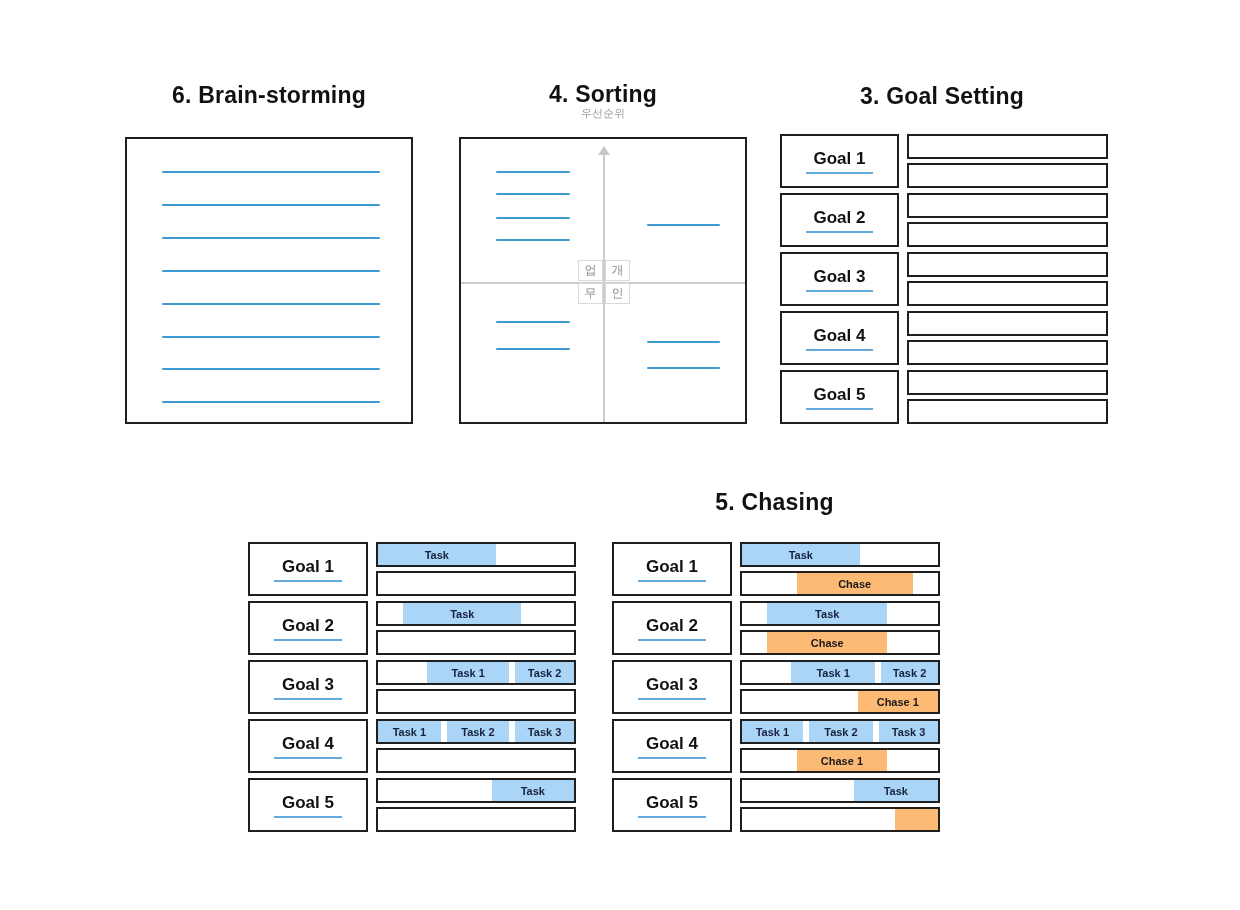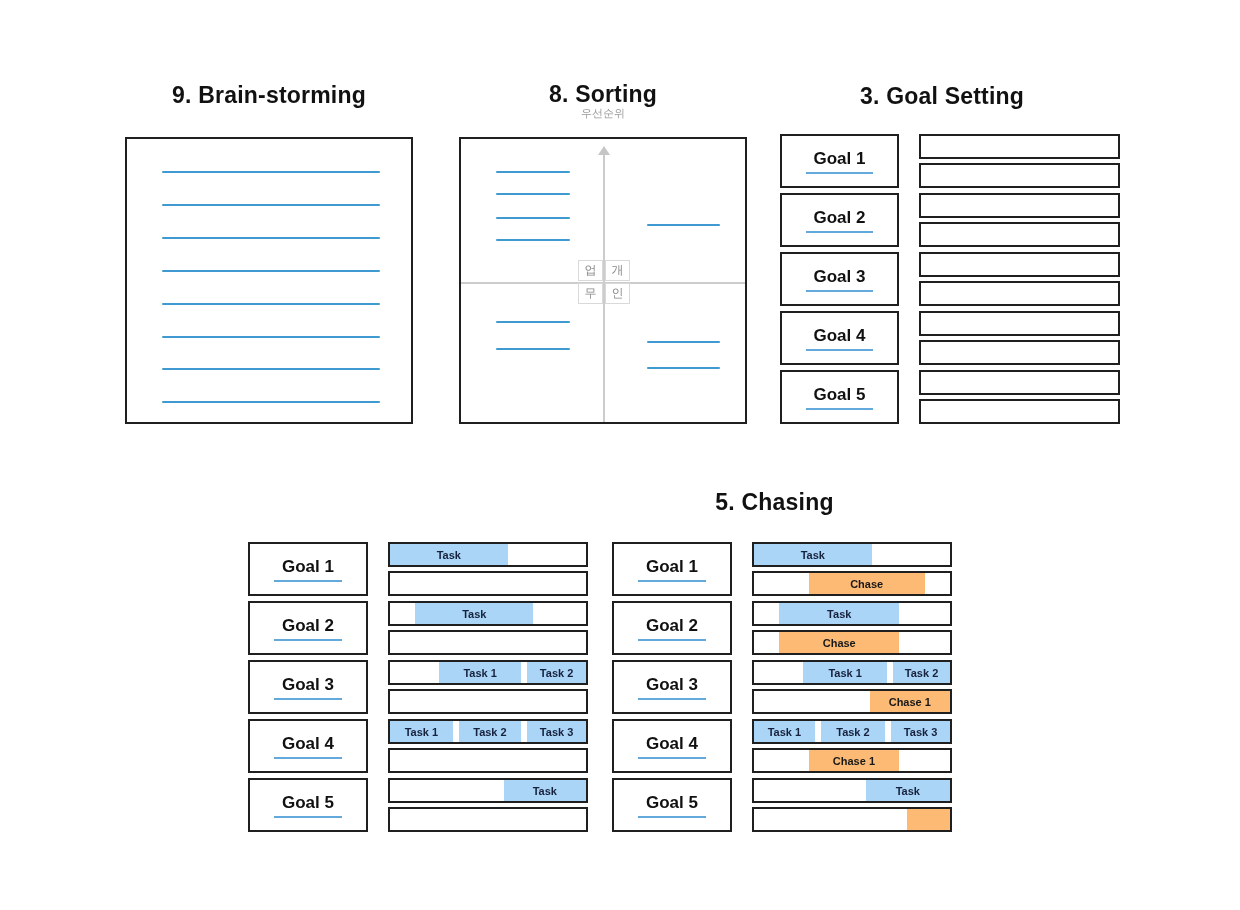--- a/index.html
+++ b/index.html
@@ -17,35 +17,35 @@
   .qgrid{position:absolute;display:grid;grid-template-columns:25px 25px;grid-template-rows:21px 21px;gap:2px;}
   .qcell{background:#fff;border:1px solid #d9d9d9;color:#8a8a8a;font-size:12px;
          display:flex;align-items:center;justify-content:center;}
   .rows{position:absolute;}
   .grow{display:flex;margin-bottom:5px;}
   .gbox{width:120px;height:54px;border:2px solid #1f1f1f;box-sizing:border-box;background:#fff;
         display:flex;align-items:center;justify-content:center;}
   .gbox.gs{width:119px;}
   .glabel{font-size:17px;font-weight:800;color:#111;padding:0 8px 3px;border-bottom:2px solid #64a9dc;
           text-align:center;white-space:nowrap;}
-  .bars{margin-left:20px;display:flex;flex-direction:column;justify-content:space-between;height:54px;}
+  .bars{margin-left:8px;display:flex;flex-direction:column;justify-content:space-between;height:54px;}
   .barbox{position:relative;height:25px;border:2px solid #1f1f1f;background:#fff;
           box-sizing:border-box;overflow:hidden;}
   .seg{position:absolute;top:0;bottom:0;display:flex;align-items:center;justify-content:center;
        font-size:11px;font-weight:700;white-space:nowrap;}
   .seg.task{background:#abd5f6;color:#16213e;}
   .seg.chase{background:#fdba74;color:#181818;}
 </style>
 </head>
 <body>
 
 <div class="canvas">
 
-  <div class="sec-title" style="left:125px;top:82px;width:288px;">9. Brain-storming</div>
-  <div class="sec-title" style="left:459px;top:81px;width:288px;">8. Sorting</div>
+  <div class="sec-title" style="left:125px;top:82px;width:288px;">6. Brain-storming</div>
+  <div class="sec-title" style="left:459px;top:81px;width:288px;">4. Sorting</div>
   <div class="sec-title" style="left:780px;top:83px;width:324px;">3. Goal Setting</div>
   <div class="sec-title" style="left:612px;top:489px;width:325px;">5. Chasing</div>
 
   <div class="panel" id="brainstorm-panel" style="left:125px;top:137px;width:288px;height:287px;">
       <div class="bluerule" style="left: 35px; width: 218px; top: 32px;"></div>
       <div class="bluerule" style="left: 35px; width: 218px; top: 65px;"></div>
       <div class="bluerule" style="left: 35px; width: 218px; top: 98px;"></div>
       <div class="bluerule" style="left: 35px; width: 218px; top: 131px;"></div>
       <div class="bluerule" style="left: 35px; width: 218px; top: 164px;"></div>
       <div class="bluerule" style="left: 35px; width: 218px; top: 197px;"></div>

